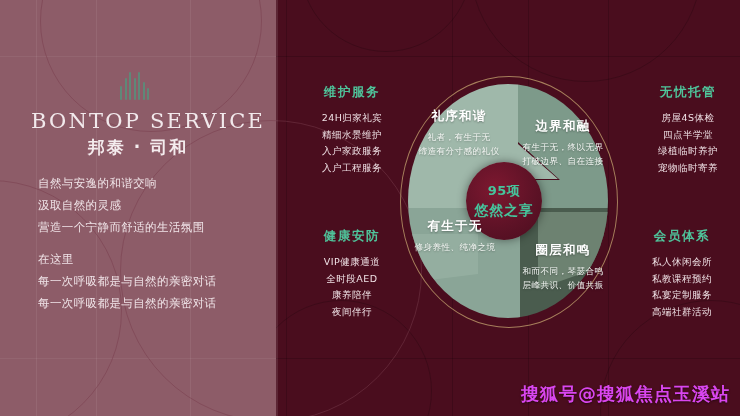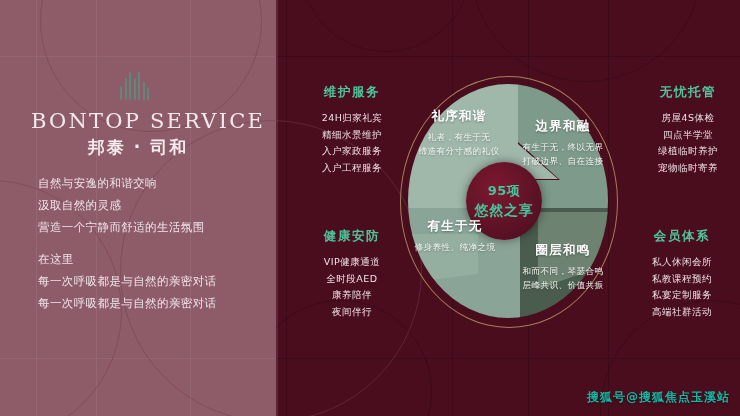--- a/index.html
+++ b/index.html
@@ -107,21 +107,21 @@
     text-shadow:0 1px 2px rgba(0,0,0,0.28);
   }
   #quad-tl{left:2px;top:38px;width:118px;}
   #quad-tr{left:104px;top:48px;width:122px;}
   #quad-bl{left:-2px;top:148px;width:118px;}
   #quad-br{left:102px;top:172px;width:126px;}
 
   
   .watermark{
     position:absolute;right:10px;bottom:10px;
-    color:#14b8a6;font-size:12px;font-weight:700;letter-spacing:1px;
+    color:#d946ef;font-size:18px;font-weight:700;letter-spacing:1px;
     text-shadow:0 1px 2px rgba(0,0,0,0.5);
   }
 </style>
 </head>
 <body>
 
 <div class="slide">
 
   <div class="deco">
     <div class="ln" style="left:286px;top:0;width:1px;height:416px;"></div>

